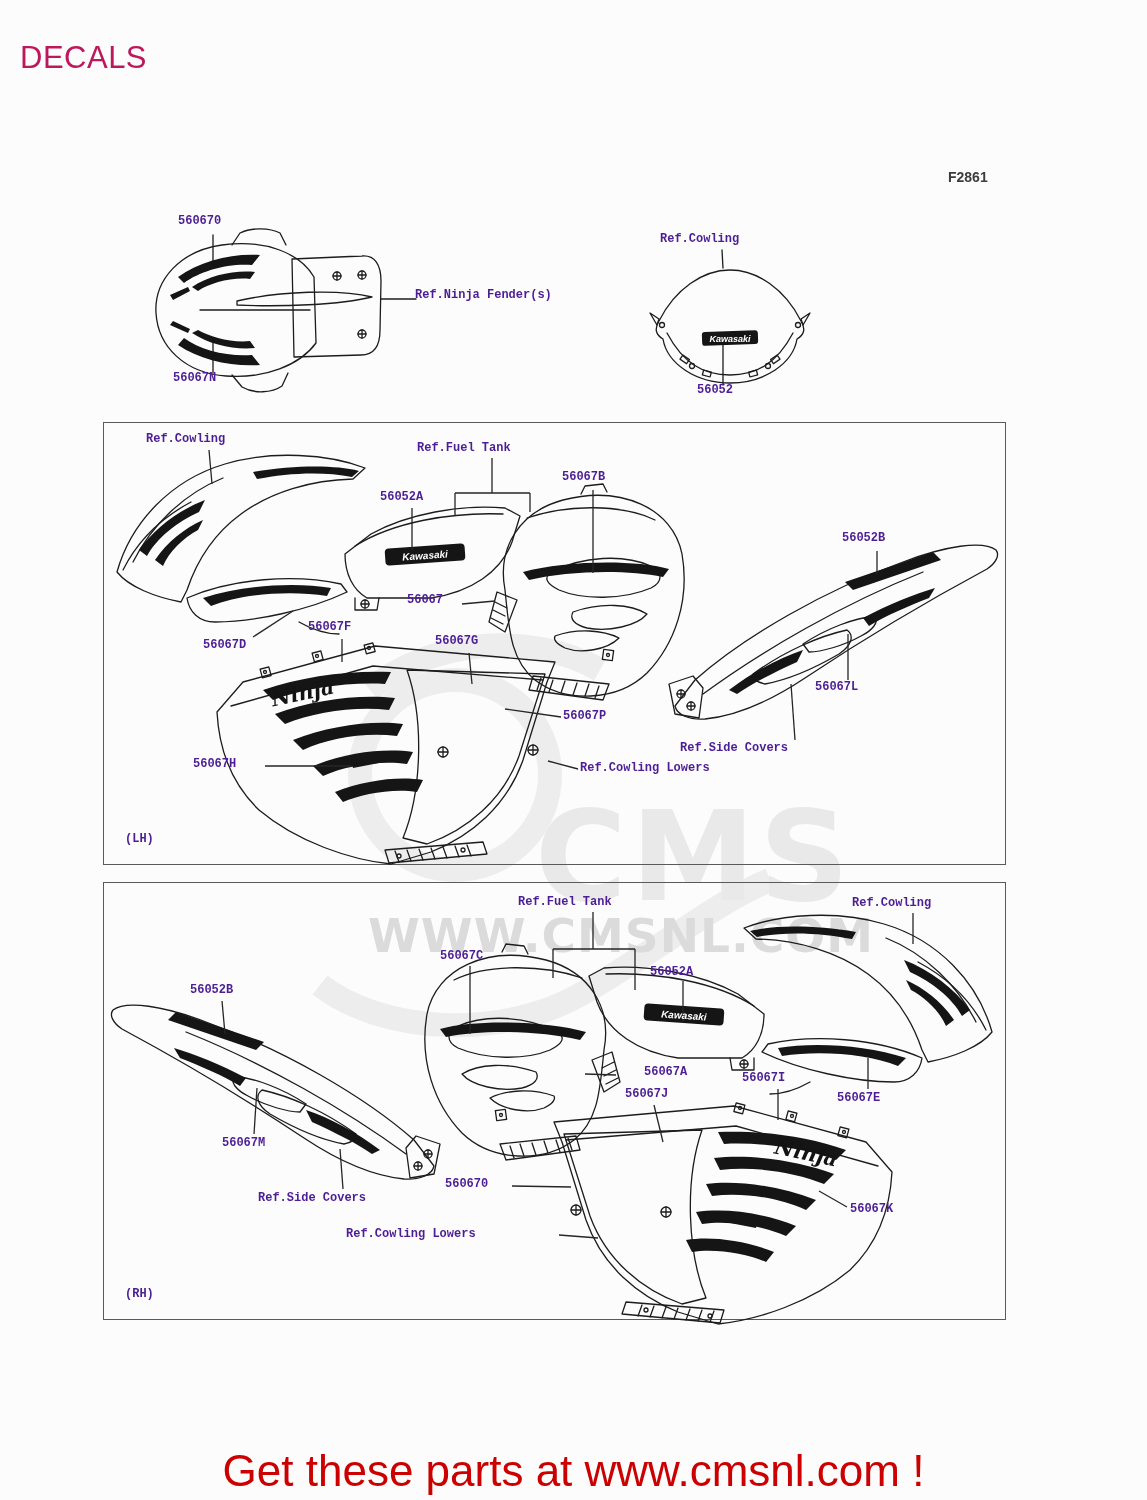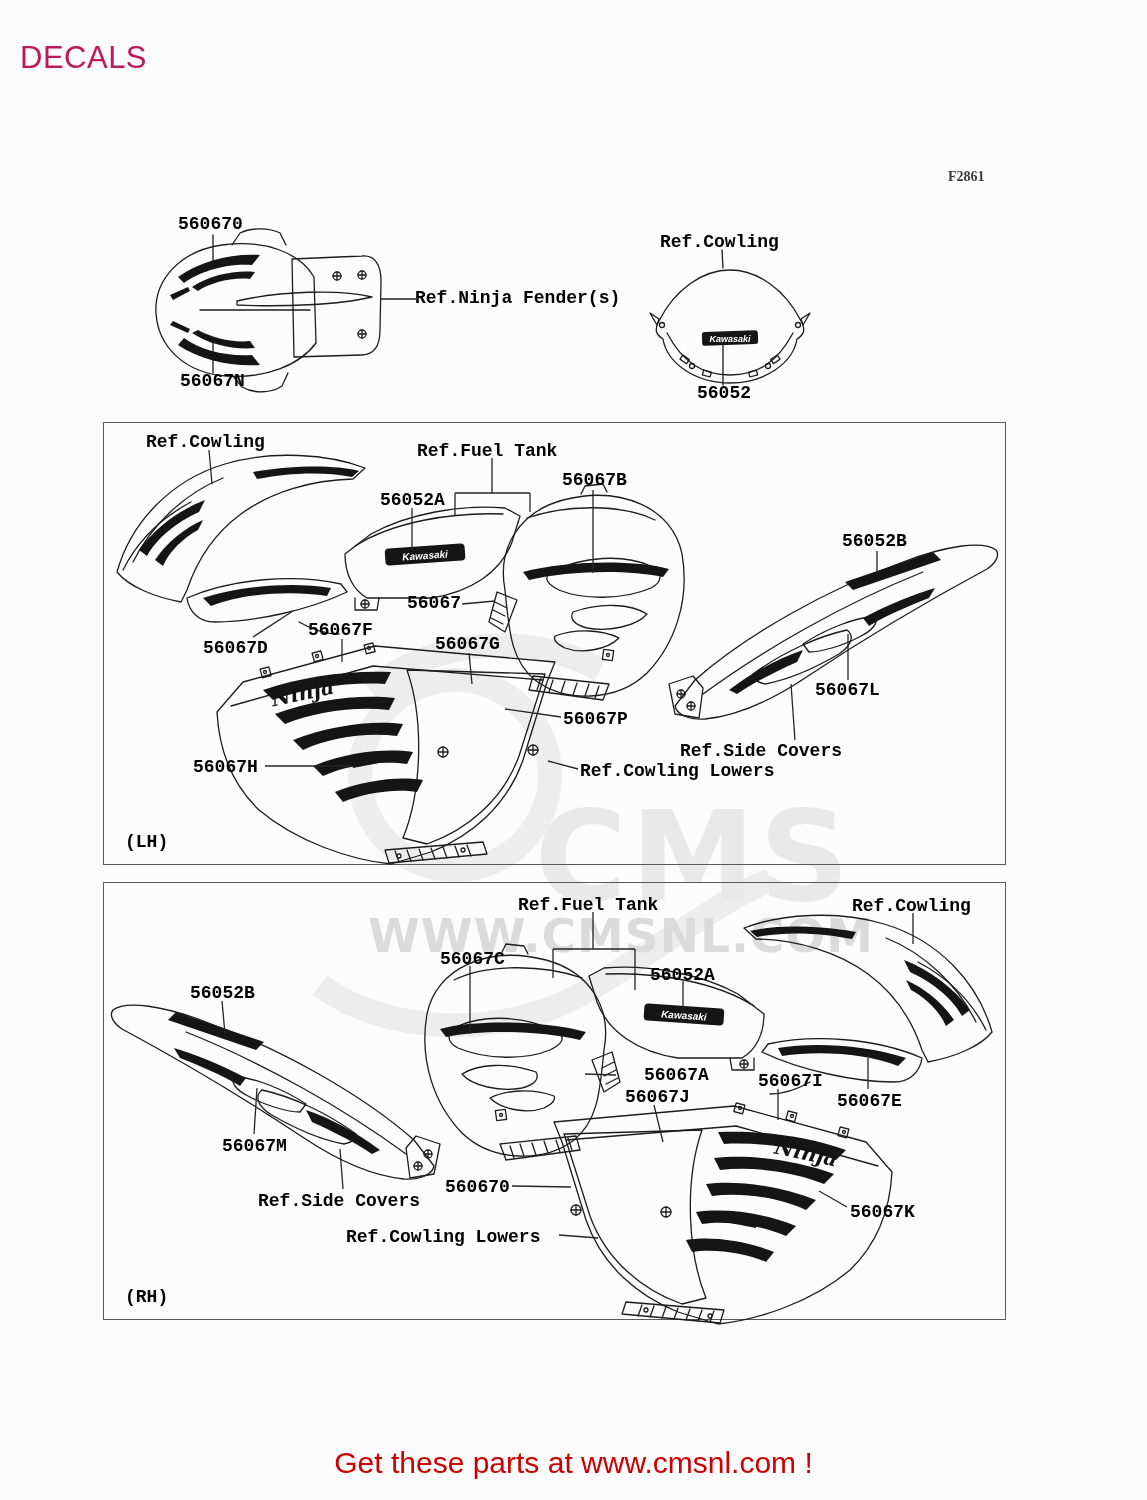--- a/index.html
+++ b/index.html
@@ -6,38 +6,38 @@
   body{
     width:1147px;height:1500px;position:relative;overflow:hidden;
     background:#fbfcfb;font-family:"Liberation Sans", sans-serif;
   }
   .page-title{
     position:absolute;left:20px;top:12px;font-size:31px;color:#be185d;
     letter-spacing:.5px;font-family:"Liberation Sans",sans-serif;margin-top:28px;
   }
   .fig-code{
     position:absolute;left:948px;top:169px;font-size:14px;color:#3c3c3c;
-    font-family:Liberation Serif, serif;font-weight:700;
+    font-family:Liberation Sans, sans-serif;font-weight:700;
   }
   .plabel{
     position:absolute;font-family:"Liberation Mono","DejaVu Sans Mono",monospace;
-    font-weight:700;font-size:18px;line-height:1;color:#000000;white-space:nowrap;
+    font-weight:700;font-size:12px;line-height:1;color:#4c1d95;white-space:nowrap;
     z-index:3;
   }
   .panel-box{
     position:absolute;left:103px;width:901px;border:1.6px solid #5a5a5a;
     background:transparent;z-index:1;
   }
   #lh-box{top:422px;height:441px;}
   #rh-box{top:882px;height:436px;}
   .artsvg{position:absolute;z-index:2;overflow:visible;}
   .wm{position:absolute;z-index:0;}
   .footer-banner{
     position:absolute;left:0;top:1446px;width:1147px;text-align:center;
-    font-size:30px;color:#cc0000;font-family:"Liberation Sans",sans-serif;
+    font-size:44px;color:#cc0000;font-family:"Liberation Sans",sans-serif;
     z-index:3;
   }
 </style>
 </head>
 <body>
 
 <svg class="wm" style="left:250px;top:600px;" width="700" height="450" viewBox="0 0 700 450">
   <g stroke="#ededed" stroke-width="24" fill="none">
     <circle cx="205" cy="175" r="95"></circle>
     <path d="M70,385 C130,432 250,442 335,392 C420,342 470,300 520,280"></path>
@@ -71,21 +71,21 @@
   <g fill="#151515" stroke="none">
     <path d="M38,52 C60,36 92,28 120,30 L112,40 C88,38 60,46 44,58 Z"></path>
     <path d="M52,62 C70,50 95,45 115,47 L110,54 C92,52 70,58 58,66 Z"></path>
     <path d="M30,70 L48,62 L50,66 L33,75 Z"></path>
     <path d="M38,120 C60,135 92,142 120,140 L112,130 C88,132 60,125 44,113 Z"></path>
     <path d="M52,108 C70,120 95,125 115,123 L110,116 C92,118 70,112 58,105 Z"></path>
     <path d="M30,100 L48,108 L50,104 L33,96 Z"></path>
   </g>
 </svg>
 <div class="plabel" style="left:178px;top:215px;">560670</div>
-<div class="plabel" style="left:180px;top:372px;">56067N</div>
+<div class="plabel" style="left:173px;top:372px;">56067N</div>
 <div class="plabel" style="left:415px;top:289px;">Ref.Ninja Fender(s)</div>
 
 <svg class="artsvg" style="left:645px;top:245px;" width="170" height="170" viewBox="0 0 170 170">
   <g stroke="#1c1c1c" stroke-width="1.3" fill="none" stroke-linejoin="round" stroke-linecap="round">
     <path d="M14,76 C30,44 58,25 85,25 C112,25 140,44 156,76 C161,84 159,90 152,94 C148,118 120,138 85,138 C50,138 22,118 18,94 C11,90 9,84 14,76 Z"></path>
     <path d="M22,88 C38,118 58,130 85,130 C112,130 132,118 148,88"></path>
     <path d="M14,74 L5,68 L12,80 Z"></path>
     <path d="M156,74 L165,68 L158,80 Z"></path>
     <rect x="36" y="112" width="8" height="5" transform="rotate(35 40 114)"></rect>
     <rect x="58" y="126" width="8" height="5" transform="rotate(15 62 128)"></rect>
@@ -232,21 +232,21 @@
   <text x="581" y="137" text-anchor="middle" transform="rotate(4 581 132)" font-family="Liberation Sans, sans-serif" font-style="italic" font-weight="bold" font-size="10" fill="#ffffff">Kawasaki</text>
   <text x="703" y="278" text-anchor="middle" transform="rotate(12 703 272)" font-family="DejaVu Serif, serif" font-style="italic" font-weight="bold" font-size="21" fill="#131313">Ninja</text>
 </svg>
 <div class="plabel" style="left:518px;top:896px;">Ref.Fuel Tank</div>
 <div class="plabel" style="left:852px;top:897px;">Ref.Cowling</div>
 <div class="plabel" style="left:440px;top:950px;">56067C</div>
 <div class="plabel" style="left:650px;top:966px;">56052A</div>
 <div class="plabel" style="left:190px;top:984px;">56052B</div>
 <div class="plabel" style="left:620px;top:1066px;padding-left:24px;">56067A</div>
 <div class="plabel" style="left:625px;top:1088px;">56067J</div>
-<div class="plabel" style="left:742px;top:1072px;margin-left:16px;">56067I</div>
+<div class="plabel" style="left:742px;top:1072px;">56067I</div>
 <div class="plabel" style="left:837px;top:1092px;">56067E</div>
 <div class="plabel" style="left:222px;top:1137px;">56067M</div>
 <div class="plabel" style="left:258px;top:1192px;">Ref.Side Covers</div>
 <div class="plabel" style="left:445px;top:1178px;">560670</div>
 <div class="plabel" style="left:346px;top:1228px;">Ref.Cowling Lowers</div>
 <div class="plabel" style="left:850px;top:1203px;">56067K</div>
 <div class="plabel" style="left:125px;top:1288px;">(RH)</div>
 
 <div class="footer-banner">Get these parts at www.cmsnl.com !</div>
 

